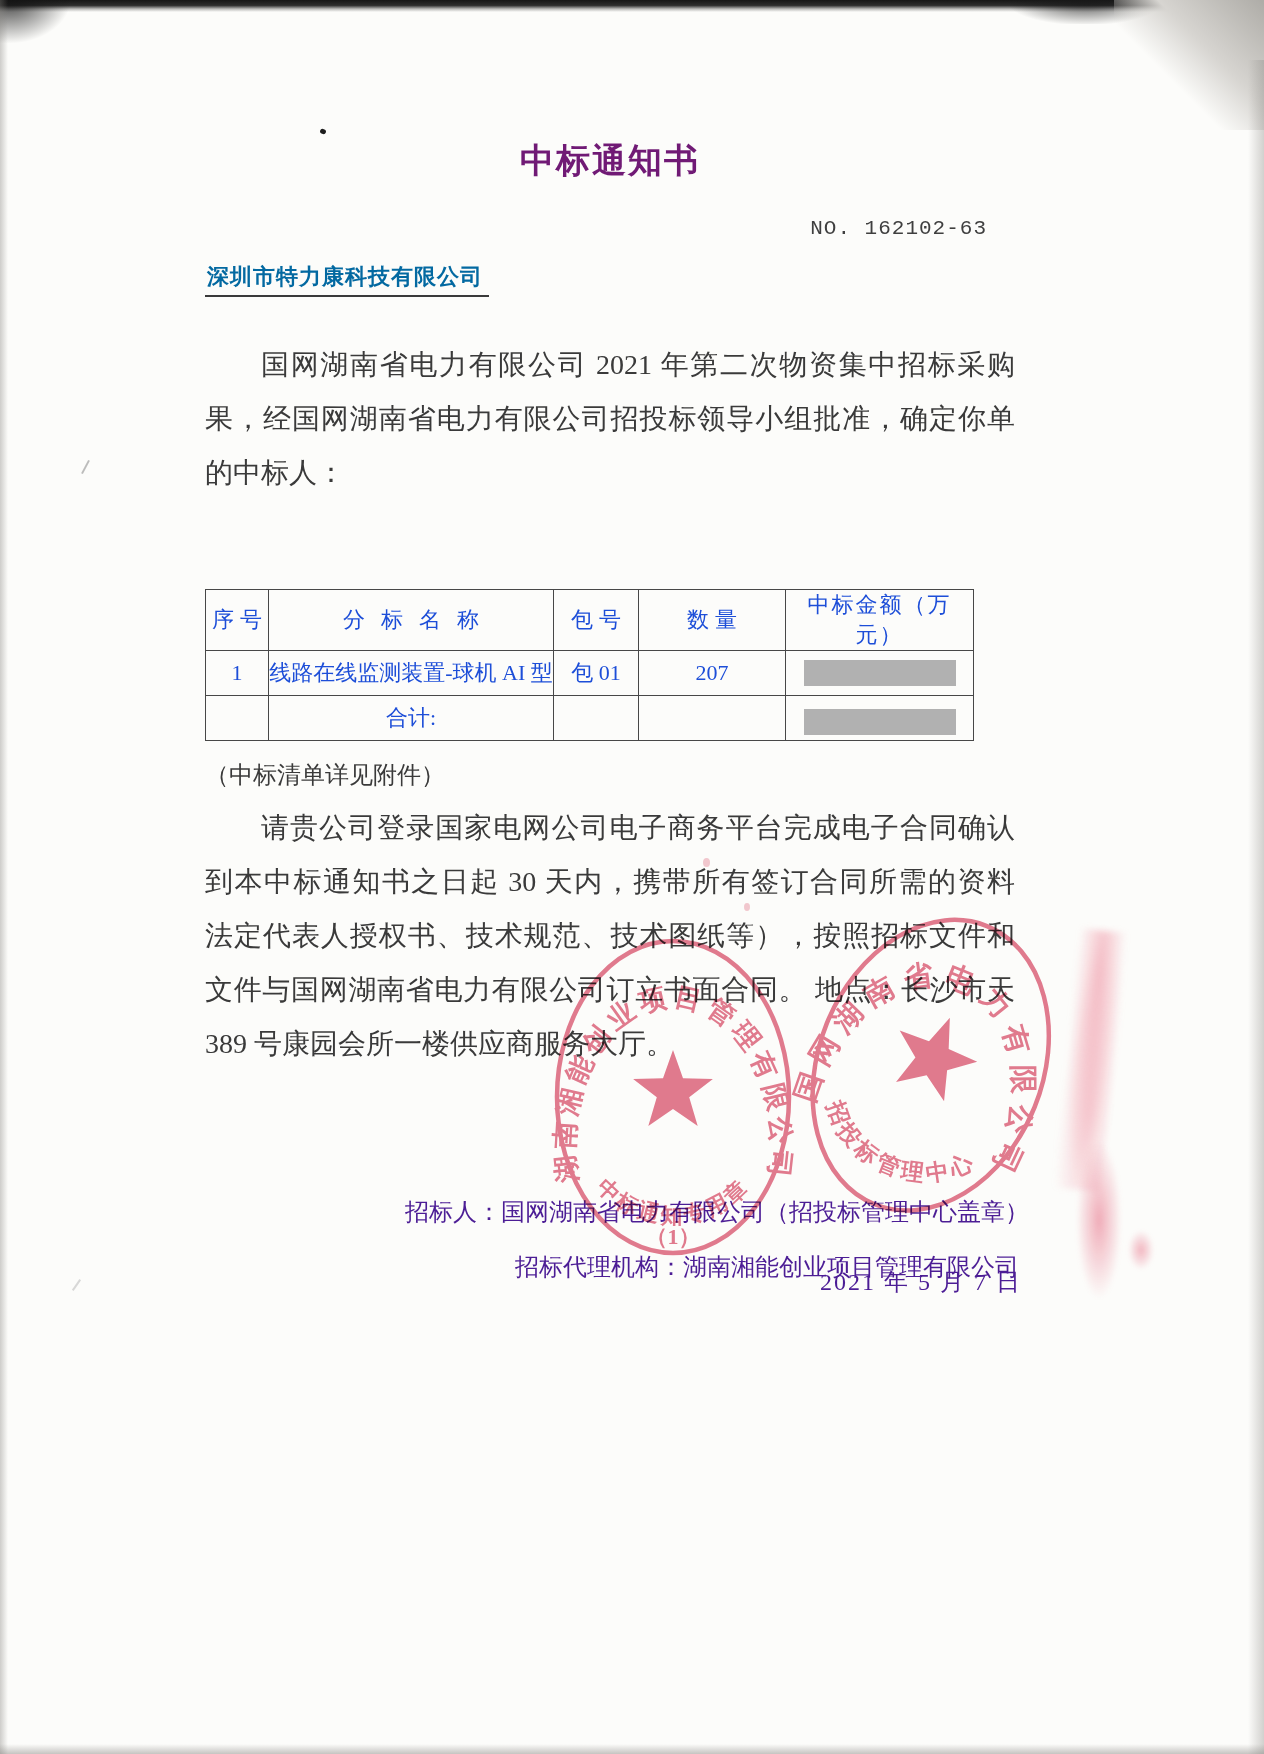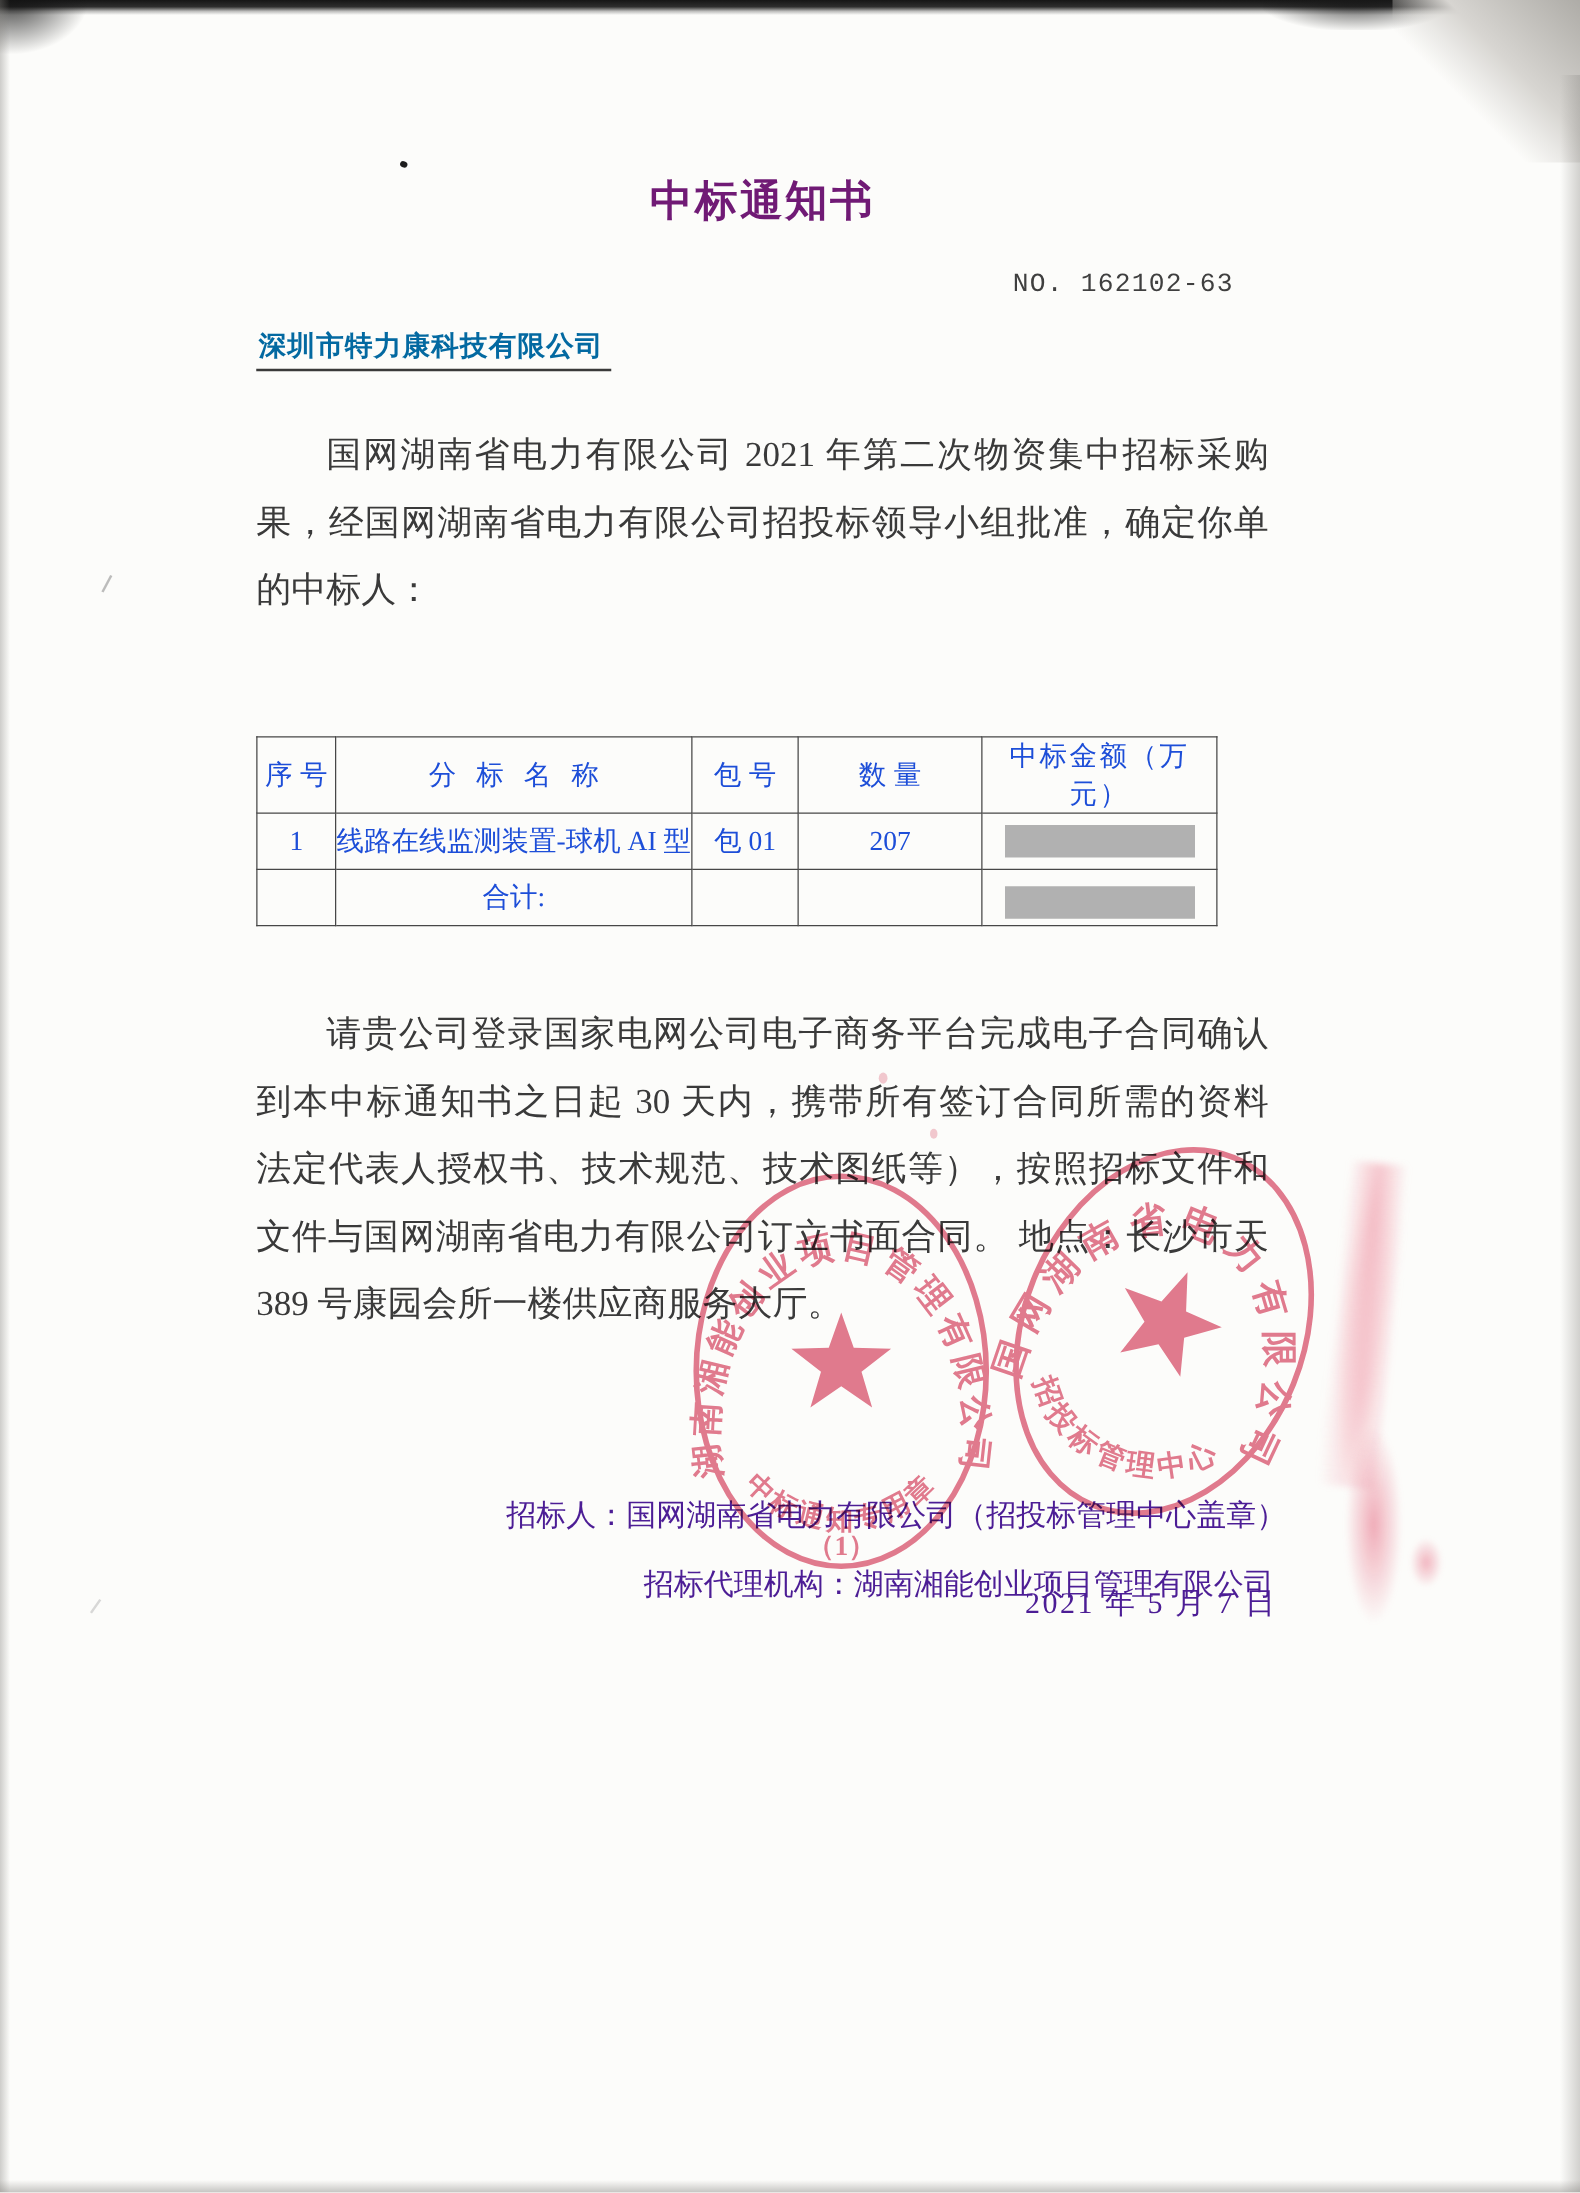--- a/index.html
+++ b/index.html
@@ -141,20 +141,21 @@
         <td>合计:</td>
         <td></td>
         <td></td>
         <td>
               <div class="redact redact2"></div>
             </td>
       </tr>
     </tbody>
       </table>
 
+    <div class="note">（中标清单详见附件）</div>
 
     <div class="para p2">
       <div class="line fill indent">请贵公司登录国家电网公司电子商务平台完成电子合同确认签署，并在收</div>
       <div class="line fill">到本中标通知书之日起 30 天内，携带所有签订合同所需的资料（包括但不限于</div>
       <div class="line fill">法定代表人授权书、技术规范、技术图纸等），按照招标文件和中标人的投标</div>
       <div class="line fill">文件与国网湖南省电力有限公司订立书面合同。 地点：长沙市天心区新韶东路</div>
       <div class="line">389 号康园会所一楼供应商服务大厅。</div>
     </div>
 
     <div class="sig-row sig-tenderer">招标人：国网湖南省电力有限公司（招投标管理中心盖章）</div>

